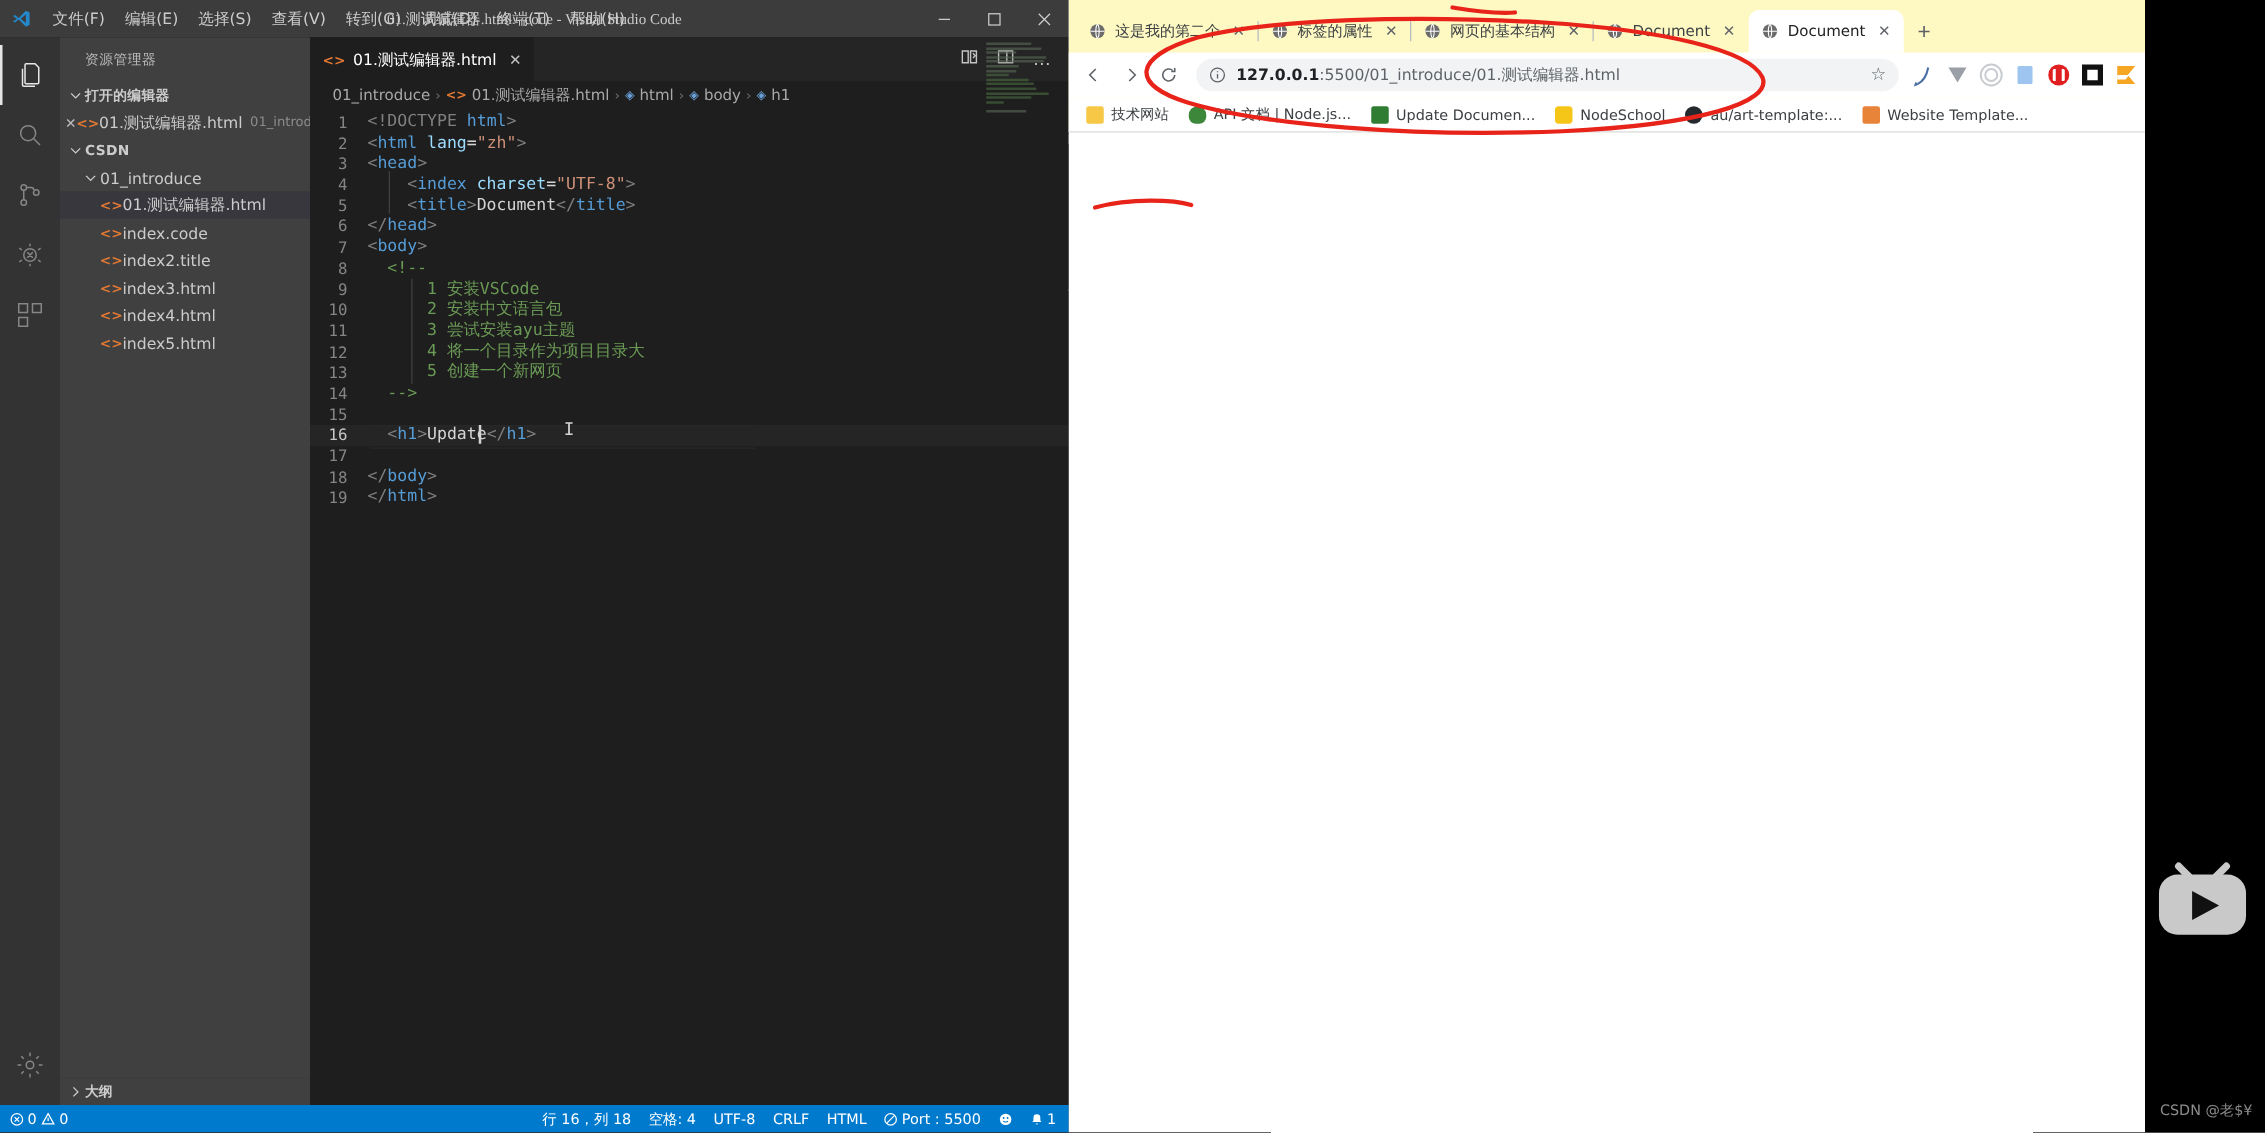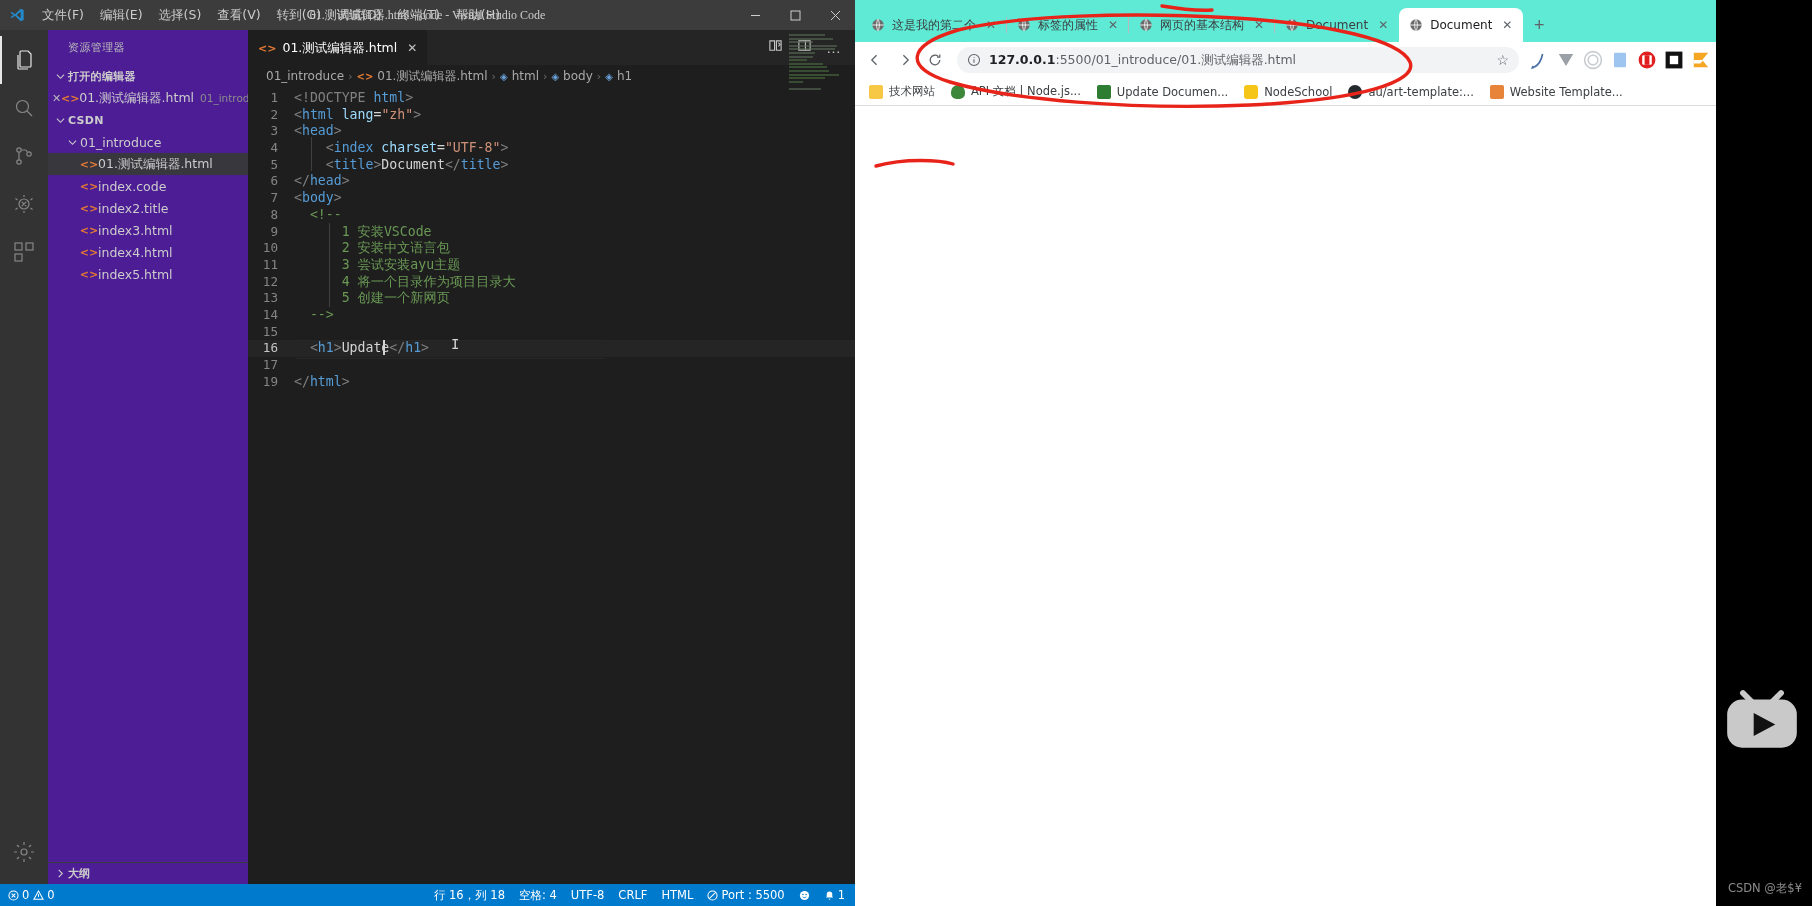--- a/index.html
+++ b/index.html
@@ -56,21 +56,21 @@
   }
   .act-icon.active { color: #e7e7e7; }
   .act-icon.active::before {
     content: ''; position: absolute; left: 0; top: 0; bottom: 0; width: 2px; background: #e7e7e7;
   }
   .act-icon svg { width: 24px; height: 24px; fill: none; stroke: currentColor; stroke-width: 1.2; }
   .act-bottom { position: absolute; bottom: 8px; left: 0; width: 48px; display:flex; justify-content:center;}
 
   
   .sidebar {
-    width: 200px; background: #4c1d95; display: flex; flex-direction: column;
+    width: 200px; background: #404040; display: flex; flex-direction: column;
     font-size: 12px;
     justify-content: flex-end;
   }
   .sb-title {
     height: 35px; display: flex; align-items: center; padding: 0 20px;
     font-size: 11px; letter-spacing: .4px; color: #bbbbbb; text-transform: none;
     font-family: "DejaVu Sans", sans-serif;
   }
   .sb-section {
     height: 22px; display: flex; align-items: center; padding-left: 4px;
@@ -159,21 +159,21 @@
   .sb-left { display:flex; align-items:center; gap: 4px; padding-left: 8px;}
   .sb-right{ margin-left: auto; display:flex; align-items:center; gap: 14px; padding-right: 10px;}
   .sb-item { display:flex; align-items:center; gap:3px; white-space:nowrap;}
   .sb-item svg { width: 11px; height: 11px; }
 
   
   .browser {
     position: absolute; left: 855px; top: 0; width: 957px; height: 906px;
     background: #ffffff;
   }
-  .br-chrome { background: #5eead4; position:relative; }
+  .br-chrome { background: #fef9c3; position:relative; }
   .br-tabsrow { height: 42px; display: flex; align-items: flex-end; padding-left: 6px; position: relative;}
   .br-tab {
     height: 34px; display: flex; align-items: center; gap: 7px;
     padding: 0 8px 0 10px; font-size: 12px; color: #3c4043; max-width: 185px;
     border-radius: 8px 8px 0 0; position: relative;
     font-family:"DejaVu Sans", sans-serif;
   }
   .br-tab .fav { width: 14px; height: 14px; flex: none; }
   .br-tab .lbl { overflow: hidden; text-overflow: ellipsis; white-space: nowrap; flex:1;}
   .br-tab .xb { font-size: 12px; color: #5f6368; flex:none; width: 16px; text-align:center;}
@@ -452,20 +452,21 @@
             <div class="cline"><span class="ln">8</span><span class="ctxt"><span class="tk-grn">  &lt;!--</span></span></div>
             <div class="cline"><span class="ln">9</span><span class="ctxt"><span class="tk-grn">      1 安装VSCode</span></span></div>
             <div class="cline"><span class="ln">10</span><span class="ctxt"><span class="tk-grn">      2 安装中文语言包</span></span></div>
             <div class="cline"><span class="ln">11</span><span class="ctxt"><span class="tk-grn">      3 尝试安装ayu主题</span></span></div>
             <div class="cline"><span class="ln">12</span><span class="ctxt"><span class="tk-grn">      4 将一个目录作为项目目录大</span></span></div>
             <div class="cline"><span class="ln">13</span><span class="ctxt"><span class="tk-grn">      5 创建一个新网页</span></span></div>
             <div class="cline"><span class="ln">14</span><span class="ctxt"><span class="tk-grn">  --&gt;</span></span></div>
             <div class="cline"><span class="ln">15</span><span class="ctxt"><span class="tk-txt"></span></span></div>
             <div class="cline cur"><span class="ln">16</span><span class="ctxt"><span class="tk-gray">  &lt;</span><span class="tk-blue">h1</span><span class="tk-gray">&gt;</span><span class="tk-txt">Update</span><span class="tk-gray">&lt;/</span><span class="tk-blue">h1</span><span class="tk-gray">&gt;</span></span></div>
             <div class="cline"><span class="ln">17</span><span class="ctxt"><span class="tk-txt"></span></span></div>
+            <div class="cline"><span class="ln">18</span><span class="ctxt"><span class="tk-gray">&lt;/</span><span class="tk-blue">body</span><span class="tk-gray">&gt;</span></span></div>
             <div class="cline"><span class="ln">19</span><span class="ctxt"><span class="tk-gray">&lt;/</span><span class="tk-blue">html</span><span class="tk-gray">&gt;</span></span></div>
             <div class="guideline" style="left: 81px; top: 136px; height: 84px;"></div>
             <div class="guideline" style="left: 63px; top: 50px; height: 34px;"></div>
             <div class="caret" style="left: 135px; top: 253px;"></div>
             <div class="imouse" style="left: 203px; top: 249px;">I</div>
           </div>
 
         <div class="minimap">
           <div class="mm-line" style="width:36px"></div>
           <div class="mm-line" style="width:44px"></div>

